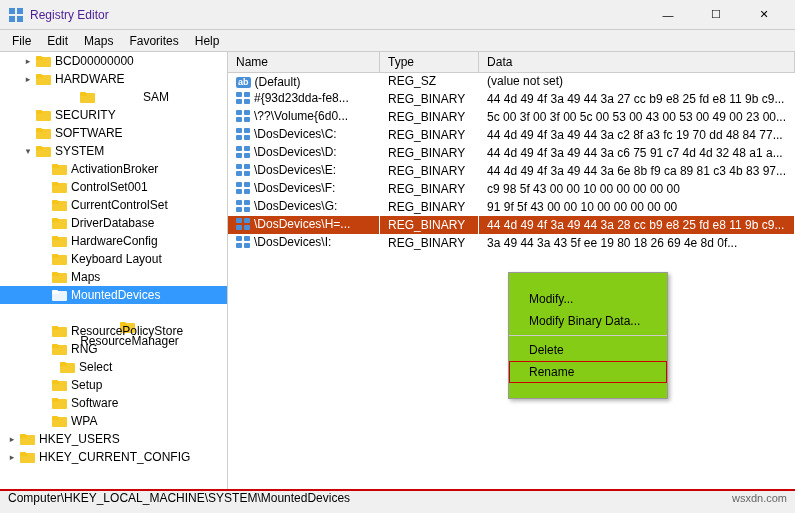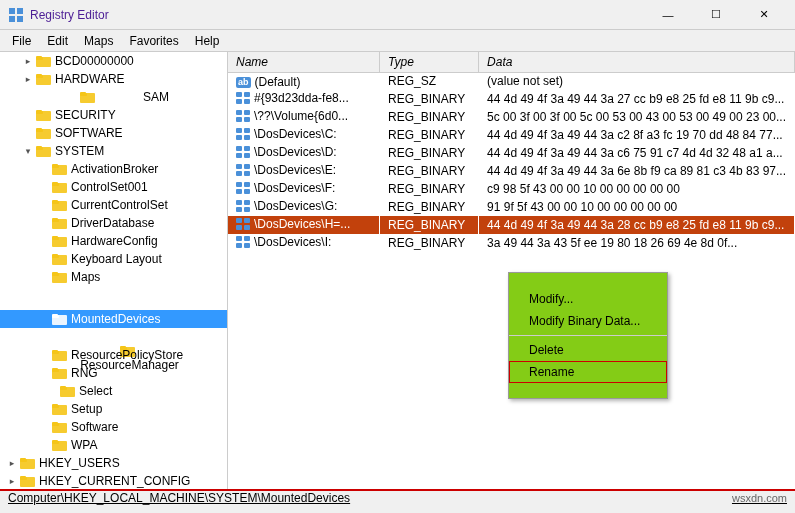--- a/index.html
+++ b/index.html
@@ -128,21 +128,20 @@
       background: #f0f0f0;
       border-bottom: 1px solid #ccc;
     }
     .reg-table th {
       padding: 2px 8px;
       text-align: left;
       font-weight: normal;
       border-right: 1px solid #ccc;
       height: 20px;
       white-space: nowrap;
-      font-style: italic;
     }
     .reg-table td {
       padding: 1px 8px;
       height: 18px;
       border-right: 1px solid transparent;
       white-space: nowrap;
       overflow: hidden;
       max-width: 200px;
       text-overflow: ellipsis;
     }
@@ -193,21 +192,20 @@
 
     
     .status-bar {
       height: 16px;
       background: #f0f0f0;
       border-top: 2px solid #cc0000;
       display: flex;
       align-items: center;
       padding: 0 8px;
       font-size: 12px;
-      text-decoration: underline;
     }
     .status-text {
       flex: 1;
     }
     .status-right {
       color: #666;
       font-size: 11px;
     }
 
     
@@ -359,21 +357,21 @@
       </div>
       <div class="tree-item" style="padding-left: 36px;">
         <span class="tree-expander"></span>
         <span class="tree-folder-icon folder-svg"><svg width="16" height="14" viewBox="0 0 16 14">
       <rect x="0" y="3" width="15" height="10" rx="1" fill="#f5c518" opacity="0.9"></rect>
       <rect x="0" y="3" width="7" height="3" rx="1" fill="#f5c518"></rect>
       <rect x="0" y="2" width="6" height="3" rx="1" fill="#f5c518"></rect>
     </svg></span>
         <span class="tree-label">Maps</span>
       </div>
-      <div class="tree-item selected" style="padding-left: 36px; margin-top: 24px;">
+      <div class="tree-item selected" style="padding-left: 36px;">
         <span class="tree-expander"></span>
         <span class="tree-folder-icon folder-svg"><svg width="16" height="14" viewBox="0 0 16 14">
       <rect x="0" y="3" width="15" height="10" rx="1" fill="#fff" opacity="0.9"></rect>
       <rect x="0" y="3" width="7" height="3" rx="1" fill="#fff"></rect>
       <rect x="0" y="2" width="6" height="3" rx="1" fill="#fff"></rect>
     </svg></span>
         <span class="tree-label">MountedDevices</span>
       </div>
       <div class="tree-item" style="padding-left: 36px; flex-direction: column;">
         <span class="tree-expander"></span>

